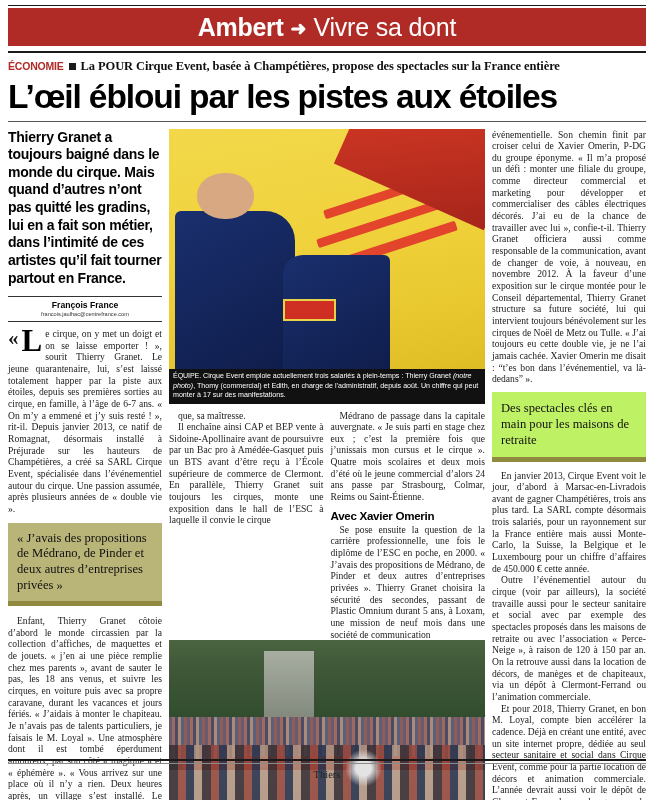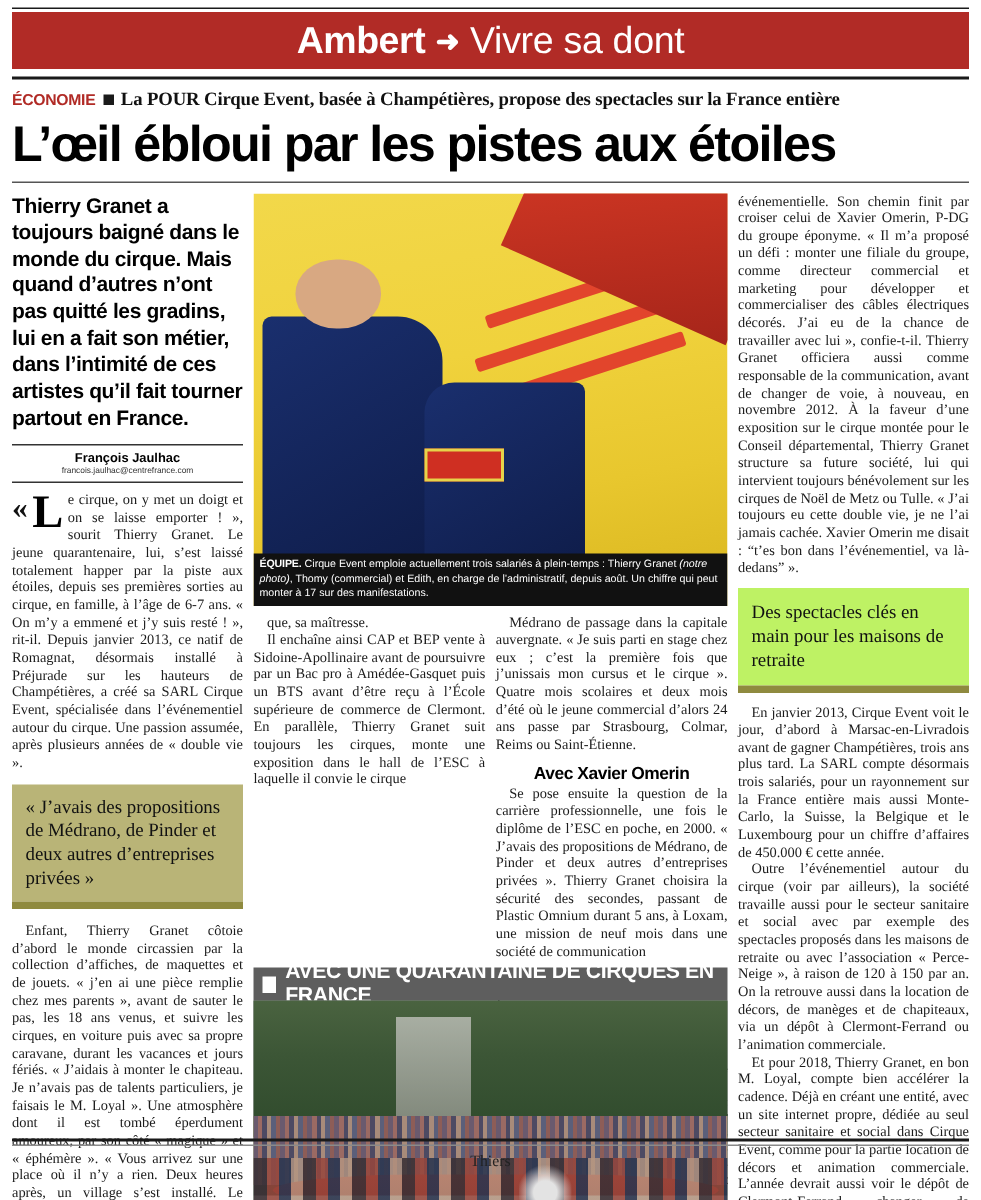--- a/index.html
+++ b/index.html
@@ -103,21 +103,21 @@
   }
   .pullquote .q {
     font-size: 12.6px; line-height: 1.26; color: #111; font-weight: normal;
   }
   .pq-bar { height: 5px; background: #8f8a3f; margin-bottom: 9px; }
 
   
   .subhead {
     font-family: "Liberation Sans", sans-serif;
     font-weight: bold; font-size: 11.6px; color: #000;
-    margin: 6px 0 2px 0; letter-spacing: -0.3px; text-align: center;
+    margin: 6px 0 2px 0; letter-spacing: -0.3px;
   }
 
   
   .photo1 { position: relative; width: 316px; height: 275px; overflow: hidden; }
   .photo1 .sky {
     position: absolute; inset: 0;
     background:
       linear-gradient(170deg, #f2d84a 0%, #f0d23c 40%, #e8c72e 70%, #d9b61f 100%);
   }
   .stripe {
@@ -129,21 +129,21 @@
   }
   .redshape {
     position: absolute; background: linear-gradient(150deg,#d93b26,#a6251a);
   }
   .cap1 {
     position: absolute; left: 0; right: 0; bottom: 0;
     background: #111; color: #fff;
     font-family: "Liberation Sans", sans-serif;
     font-size: 7.1px; line-height: 1.32; padding: 3px 4px 3px 4px;
   }
-  .cap1 b { font-weight: bold; letter-spacing: -0.1px; margin-top: 24px; }
+  .cap1 b { font-weight: normal; letter-spacing: -0.1px; margin-top: 24px; }
   .cap1 i { font-style: italic; }
 
   
   .goldbox { background: #bef264; padding: 9px 9px 8px 9px; margin: 7px 0 0 0; }
   .goldbox .t {
     font-size: 12.6px; line-height: 1.26; color: #111;
   }
   .goldbar { height: 5px; background: #8f8a3f; margin-bottom: 8px; }
 
   
@@ -227,21 +227,21 @@
   </div>
 
   <div class="headline">L’œil ébloui par les pistes aux étoiles</div>
   <div class="rule-head"></div>
 
   <div class="cols">
 
     <div class="col">
       <div class="standfirst">Thierry Granet a toujours baigné dans le monde du cirque. Mais quand d’autres n’ont pas quitté les gradins, lui en a fait son métier, dans l’intimité de ces artistes qu’il fait tourner partout en France.</div>
       <div class="byline-rule"></div>
-      <div class="byline-name">François Jaulhac</div>
+      <div class="byline-name">François France</div>
       <div class="byline-mail">francois.jaulhac@centrefrance.com</div>
       <div class="byline-rule2"></div>
 
       <div class="body">
         <p class="noind dropcap-wrap"><span class="guillemet">«</span><span class="dropcap">L</span><span>e cirque, on y met un doigt et on se laisse emporter ! », sourit Thierry Granet. Le jeune quarantenaire, lui, s’est laissé totalement happer par la piste aux étoiles, depuis ses premières sorties au cirque, en famille, à l’âge de 6-7 ans. « On m’y a emmené et j’y suis resté ! », rit-il. Depuis janvier 2013, ce natif de Romagnat, désormais installé à Préjurade sur les hauteurs de Champétières, a créé sa SARL Cirque Event, spécialisée dans l’événementiel autour du cirque. Une passion assumée, après plusieurs années de « double vie ».</span></p>
       </div>
 
       <div class="pullquote">
         <div class="q">« J’avais des propositions de Médrano, de Pinder et deux autres d’entreprises privées »</div>
       </div>
@@ -285,24 +285,20 @@
           <div class="body">
             <p>Médrano de passage dans la capitale auvergnate. « Je suis parti en stage chez eux ; c’est la première fois que j’unissais mon cursus et le cirque ». Quatre mois scolaires et deux mois d’été où le jeune commercial d’alors 24 ans passe par Strasbourg, Colmar, Reims ou Saint-Étienne.</p>
           </div>
           <div class="subhead">Avec Xavier Omerin</div>
           <div class="body">
             <p>Se pose ensuite la question de la carrière professionnelle, une fois le diplôme de l’ESC en poche, en 2000. « J’avais des propositions de Médrano, de Pinder et deux autres d’entreprises privées ». Thierry Granet choisira la sécurité des secondes, passant de Plastic Omnium durant 5 ans, à Loxam, une mission de neuf mois dans une société de communication</p>
           </div>
         </div>
       </div>
 
-      <div class="banner">
-        <span class="banner-sq"></span>
-        <span class="banner-t">AVEC UNE QUARANTAINE DE CIRQUES EN FRANCE</span>
-      </div>
 
       <div class="cols" style="margin-top:0;">
         <div class="col">
           <div class="photo2">
             <div class="p2-trees"></div>
             <div class="p2-bldg"></div>
             <div class="p2-crowd"></div>
             <div class="p2-ring"></div>
             <div class="p2-floor"></div>
             <div class="p2-front"></div>

